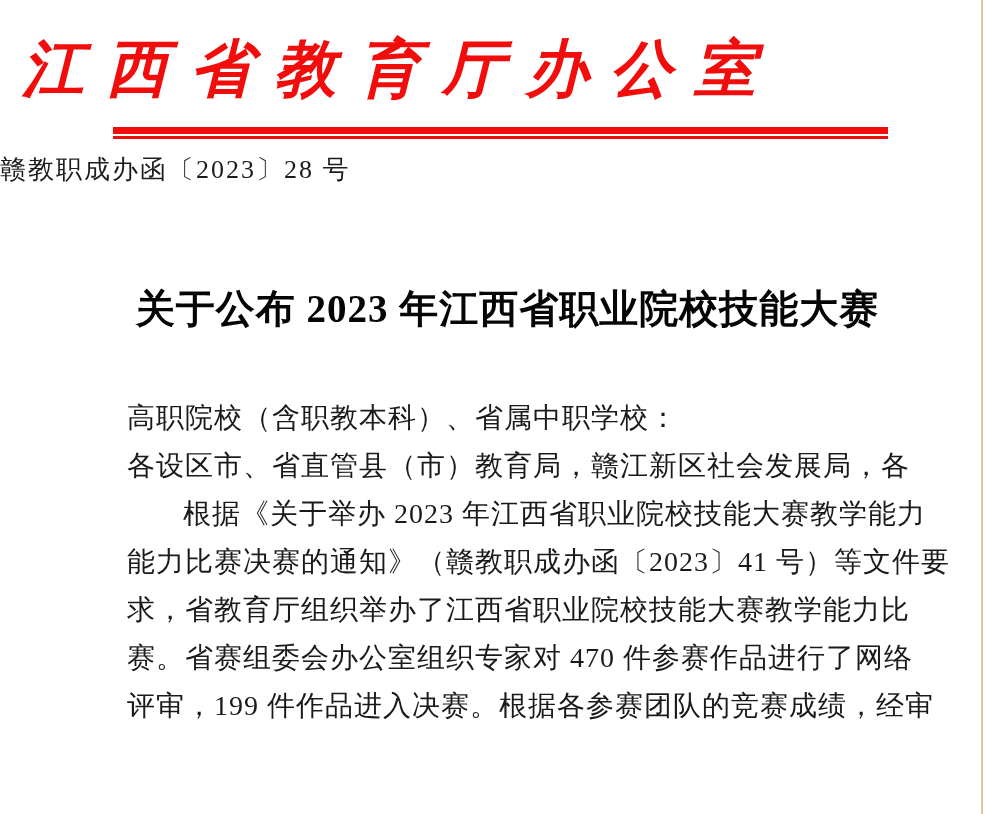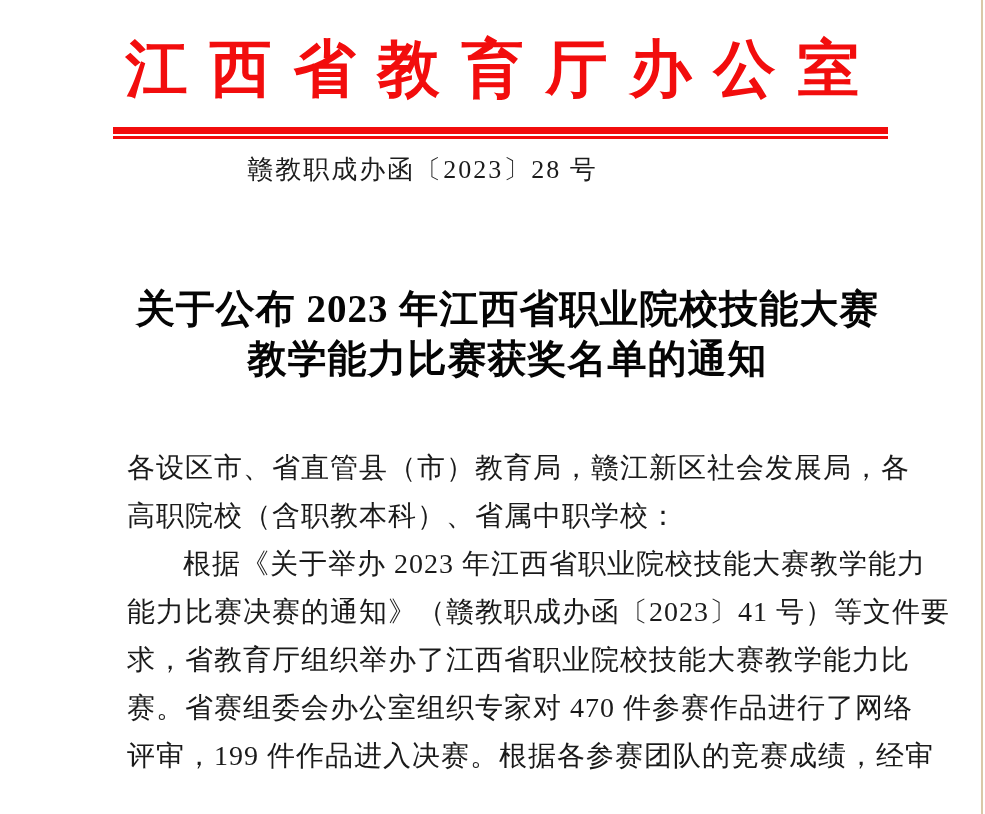--- a/index.html
+++ b/index.html
@@ -13,42 +13,43 @@
     height: 814px;
     background: #ffffff;
     overflow: hidden;
     font-family: "Liberation Serif", "DejaVu Serif", serif;
   }
   
   .letterhead-title {
     margin-top: 26px;
     height: 86px;
     line-height: 86px;
-    text-align: center;
+    text-align: left;
     color: #f20d0d;
     font-size: 62px;
     font-weight: bold;
     letter-spacing: 22px;
     text-indent: 22px; 
     white-space: nowrap;
+    font-style: italic;
   }
   
   .red-rule {
     margin: 15px 0 0 113px;
     width: 775px;
   }
   .red-rule .thick { height: 7px; background: #f20d0d; }
   .red-rule .gap   { height: 2px; background: #ffffff; }
   .red-rule .thin  { height: 3px; background: #f20d0d; }
   
   .doc-number {
     margin-top: 13px;
     height: 36px;
     line-height: 36px;
-    text-align: center;
+    text-align: left;
     padding-right: 140px;
     font-size: 26px;
     color: #1c1c1c;
     letter-spacing: 2px;
   }
   
   .notice-title {
     margin-top: 96px;
     text-align: center;
     color: #050505;
@@ -94,26 +95,25 @@
   <div class="red-rule">
     <div class="thick"></div>
     <div class="gap"></div>
     <div class="thin"></div>
   </div>
 
   <div class="doc-number">赣教职成办函〔2023〕28 号</div>
 
   <div class="notice-title">
     <div>关于公布 2023 年江西省职业院校技能大赛</div>
-    <div>教学能力比赛获奖名单的通知</div>
   </div>
 
   <div class="body-text">
+    <div class="body-line">高职院校（含职教本科）、省属中职学校：</div>
     <div class="body-line">各设区市、省直管县（市）教育局，赣江新区社会发展局，各</div>
-    <div class="body-line">高职院校（含职教本科）、省属中职学校：</div>
     <div class="body-line indent">根据《关于举办 2023 年江西省职业院校技能大赛教学能力</div>
     <div class="body-line">能力比赛决赛的通知》（赣教职成办函〔2023〕41 号）等文件要</div>
     <div class="body-line">求，省教育厅组织举办了江西省职业院校技能大赛教学能力比</div>
     <div class="body-line">赛。省赛组委会办公室组织专家对 470 件参赛作品进行了网络</div>
     <div class="body-line">评审，199 件作品进入决赛。根据各参赛团队的竞赛成绩，经审</div>
   </div>
 
   <div class="scan-edge"></div>
 
 </div>

